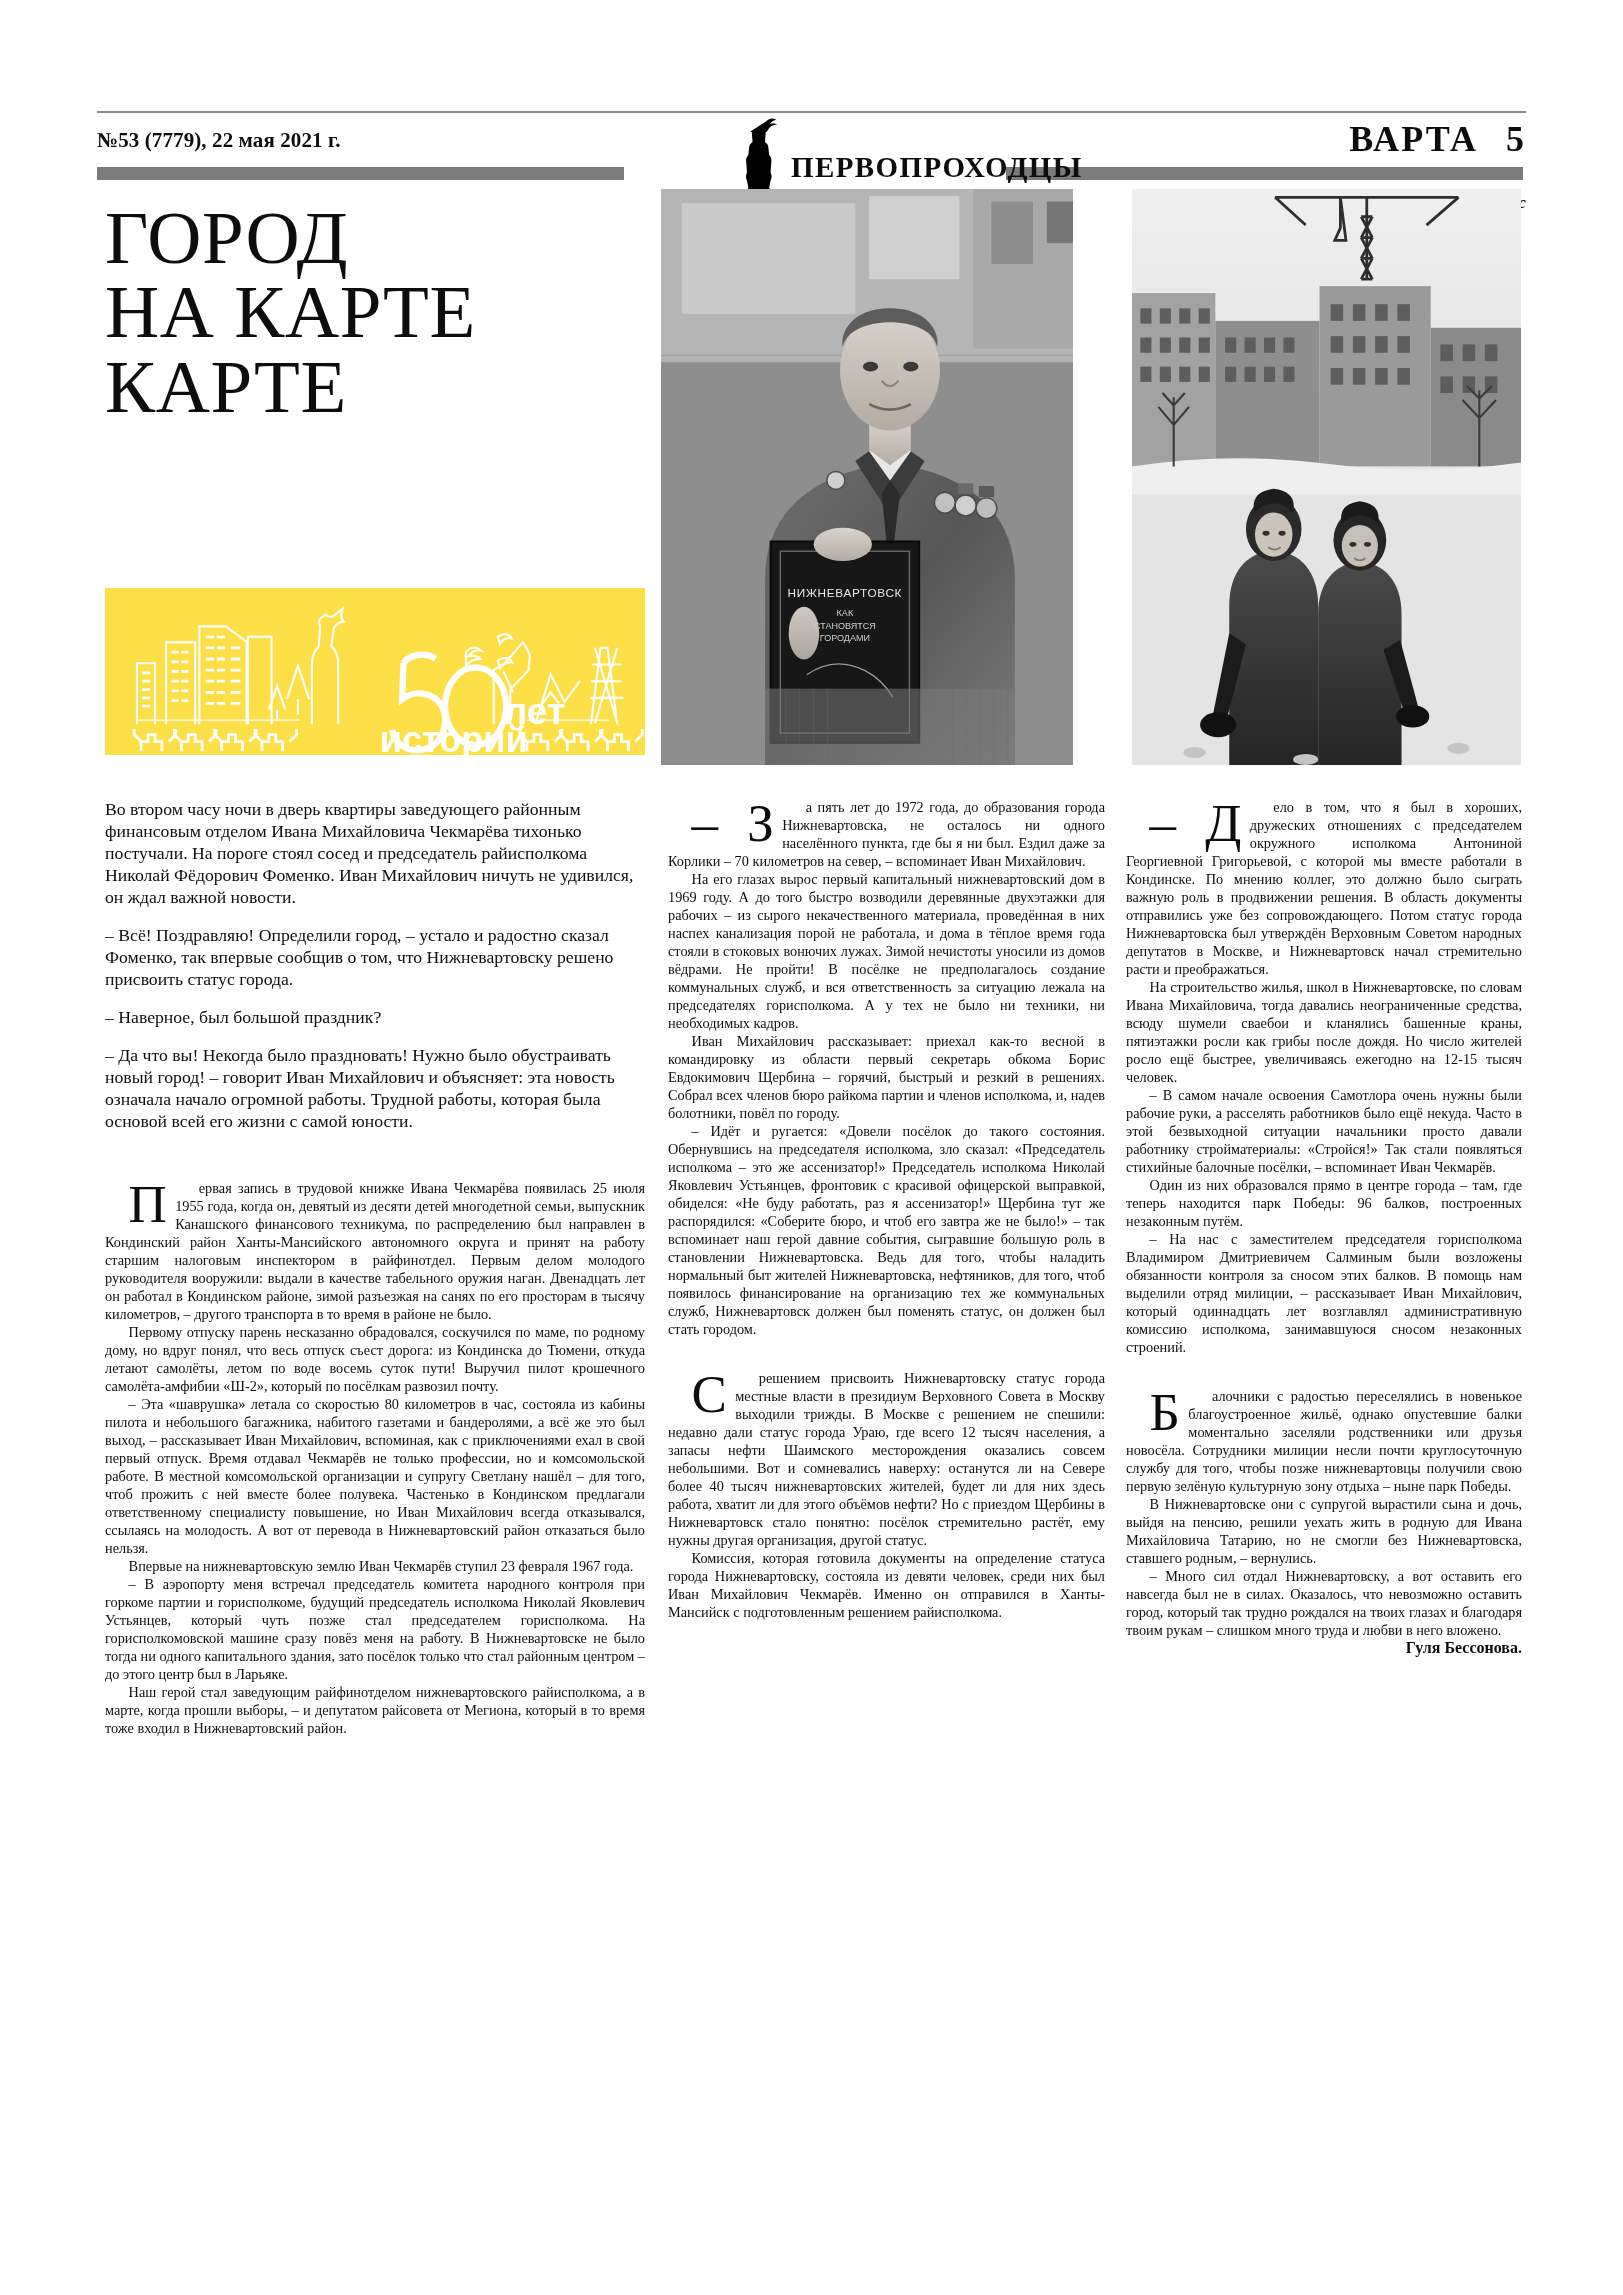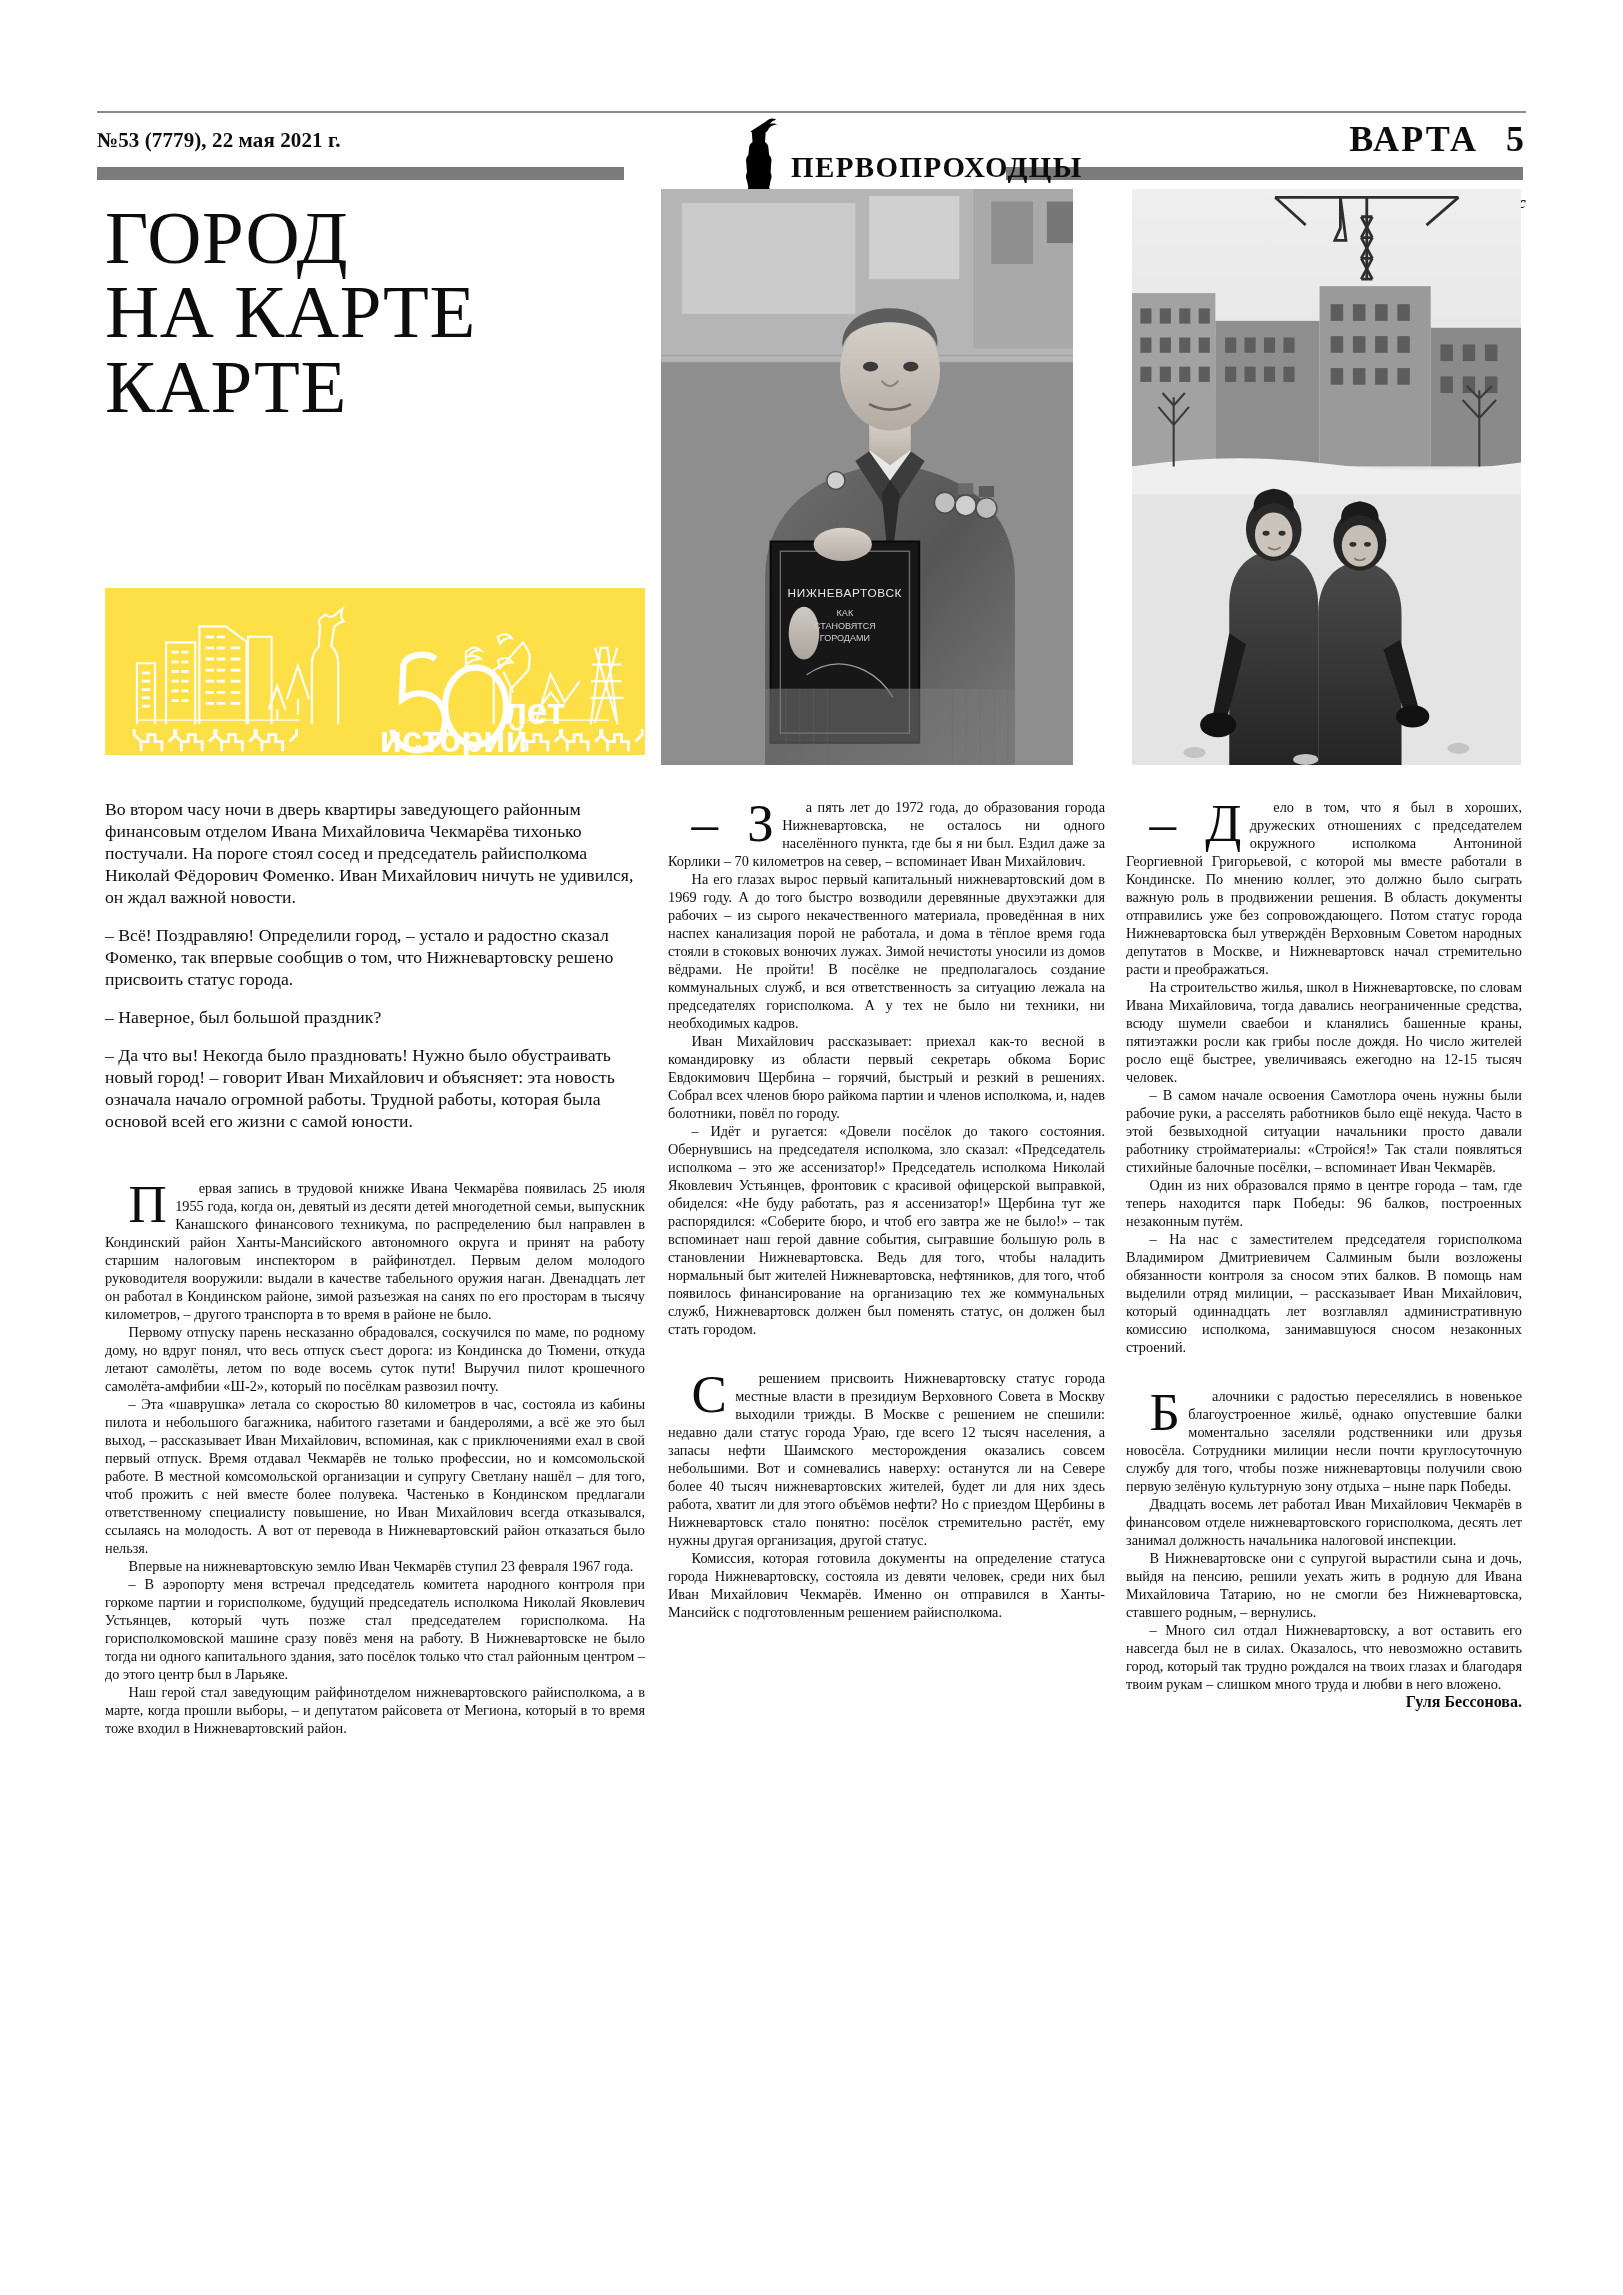--- a/index.html
+++ b/index.html
@@ -489,21 +489,20 @@
   <div class="col" id="col3">
     <p class="dropcap"><span class="dc dash">–</span><span class="dc">Д</span><span>ело в том, что я был в хороших, дружеских отношениях с председателем окружного исполкома Антониной Георгиевной Григорьевой, с которой мы вместе работали в Кондинске. По мнению коллег, это должно было сыграть важную роль в продвижении решения. В область документы отправились уже без сопровождающего. Потом статус города Нижневартовска был утверждён Верховным Советом народных депутатов в Москве, и Нижневартовск начал стремительно расти и преображаться.</span></p>
     <p>На строительство жилья, школ в Нижневартовске, по словам Ивана Михайловича, тогда давались неограниченные средства, всюду шумели сваебои и кланялись башенные краны, пятиэтажки росли как грибы после дождя. Но число жителей росло ещё быстрее, увеличиваясь ежегодно на 12-15 тысяч человек.</p>
     <p>– В самом начале освоения Самотлора очень нужны были рабочие руки, а расселять работников было ещё некуда. Часто в этой безвыходной ситуации начальники просто давали работнику стройматериалы: «Стройся!» Так стали появляться стихийные балочные посёлки, – вспоминает Иван Чекмарёв.</p>
     <p>Один из них образовался прямо в центре города – там, где теперь находится парк Победы: 96 балков, построенных незаконным путём.</p>
     <p>– На нас с заместителем председателя горисполкома Владимиром Дмитриевичем Салминым были возложены обязанности контроля за сносом этих балков. В помощь нам выделили отряд милиции, – рассказывает Иван Михайлович, который одиннадцать лет возглавлял административную комиссию исполкома, занимавшуюся сносом незаконных строений.</p>
 
     <div class="gap-lg"></div>
 
     <p class="dropcap"><span class="dc">Б</span><span>алочники с радостью переселялись в новенькое благоустроенное жильё, однако опустевшие балки моментально заселяли родственники или друзья новосёла. Сотрудники милиции несли почти круглосуточную службу для того, чтобы позже нижневартовцы получили свою первую зелёную культурную зону отдыха – ныне парк Победы.</span></p>
-    <p>Двадцать восемь лет работал Иван Михайлович Чекмарёв в финансовом отделе нижневартовского горисполкома, десять лет занимал должность начальника налоговой инспекции.</p>
     <p>В Нижневартовске они с супругой вырастили сына и дочь, выйдя на пенсию, решили уехать жить в родную для Ивана Михайловича Татарию, но не смогли без Нижневартовска, ставшего родным, – вернулись.</p>
     <p>– Много сил отдал Нижневартовску, а вот оставить его навсегда был не в силах. Оказалось, что невозможно оставить город, который так трудно рождался на твоих глазах и благодаря твоим рукам – слишком много труда и любви в него вложено.</p>
 
     <p class="byline">Гуля Бессонова.</p>
   </div>
 
 </div>
 
 
 </body></html>

